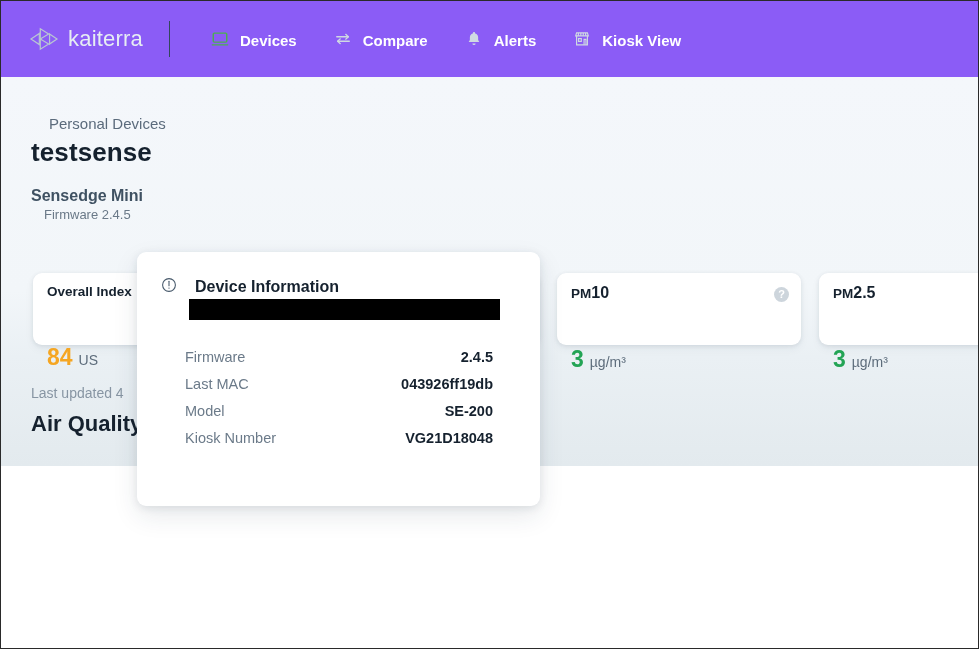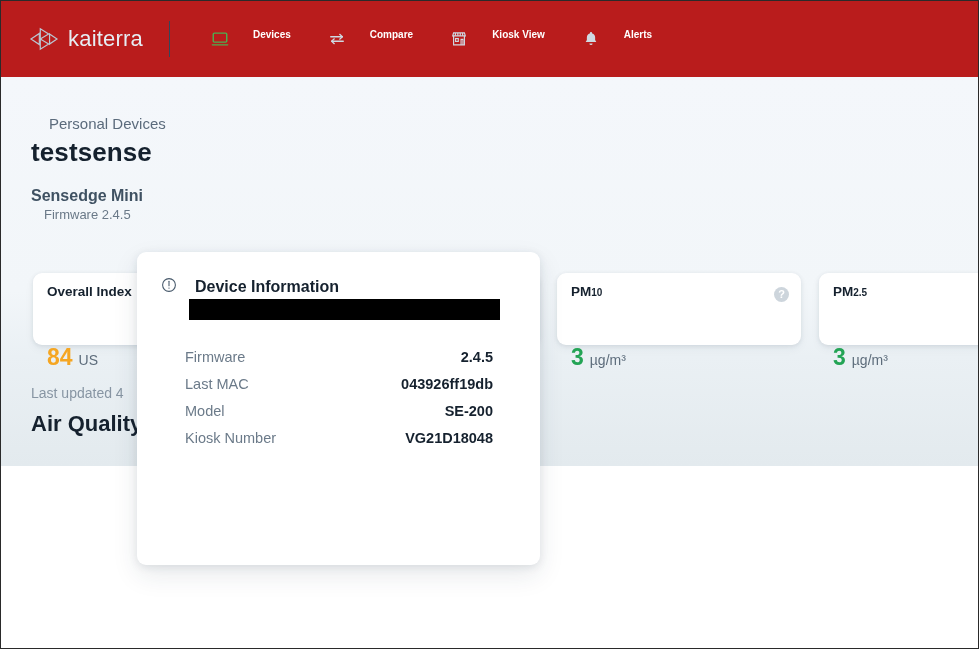--- a/index.html
+++ b/index.html
@@ -22,21 +22,21 @@
     background: #ffffff;
     overflow: hidden;
   }
 
   
   .topnav {
     position: absolute;
     left: 0; top: 0;
     width: 979px;
     height: 76px;
-    background: #b91c1c;
+    background: #8b5cf6;
     display: flex;
     align-items: center;
     box-sizing: border-box;
     padding-left: 28px;
   }
   .brand {
     display: flex;
     align-items: center;
     gap: 9px;
   }
@@ -49,25 +49,25 @@
   }
   .nav-sep {
     width: 1px;
     height: 36px;
     background: #33475c;
     margin: 0 22px 0 26px;
   }
   .nav-items { display: flex; align-items: center; }
   .nav-item {
     display: flex;
-    align-items: flex-start;
-    gap: 23px;
+    align-items: flex-end;
+    gap: 10px;
     padding: 6px 18px;
     color: #ffffff;
-    font-size: 10px;
+    font-size: 15px;
     font-weight: bold;
     cursor: pointer;
     white-space: nowrap;
   }
   .nav-item .nav-ico { display: flex; width: 20px; height: 20px; align-items: center; justify-content: center; }
   .nav-item.is-active .nav-label { color: #ffffff; }
 
   
   .page {
     position: absolute;
@@ -131,21 +131,21 @@
     box-sizing: border-box;
     padding: 12px 14px 0 14px;
     flex: 0 0 auto;
   }
   .card-label {
     color: #15212e;
     font-size: 13.5px;
     font-weight: bold;
     line-height: 1;
   }
-  .card-label .sub { font-size: 10px; vertical-align: baseline; }
+  .card-label .sub { font-size: 16px; vertical-align: baseline; }
   .card-value {
     margin-top: 9px;
     display: flex;
     align-items: baseline;
     gap: 6px;
   }
   .card-num { font-size: 23px; font-weight: bold; line-height: 1; }
   .card-unit { font-size: 14px; color: #5d6c7b; margin-top: 44px; }
   .help-badge {
     position: absolute;
@@ -184,21 +184,21 @@
     cursor: pointer;
   }
   .range-picker .clock-ico { color: #9aa8b5; display: flex; }
   .stepper { display: flex; flex-direction: column; gap: 2px; color: #55677a; }
 
   
   .popup {
     position: absolute;
     left: 136px; top: 175px;
     width: 403px;
-    height: 313px;
+    height: 254px;
     background: #ffffff;
     border-radius: 9px;
     box-shadow: 0 2px 8px rgba(25,45,65,.10), 0 10px 26px rgba(25,45,65,.10);
     box-sizing: border-box;
     z-index: 40;
     padding-left: 27px;
   }
   .popup-head {
     position: absolute;
     left: 24px; top: 25px;
@@ -279,39 +279,39 @@
               <path d="M13 4.8 L16 7.5 L13 10.2"></path>
             <path d="M17 12.5 H4"></path>
               <path d="M7 9.8 L4 12.5 L7 15.2"></path>
           </svg>
         </span>
         <span class="nav-label">Compare</span>
       </div>
 
       <div class="nav-item">
         <span class="nav-ico">
+          <svg viewBox="0 0 20 20" width="18" height="18" fill="#cfd9e2">
+            <path d="M10 2.2 a1.3 1.3 0 0 1 1.3 1.3 v.5 a4.6 4.6 0 0 1 3.3 4.4 v2.8 l1.3 2.2 H4.1 l1.3-2.2 V8.4 a4.6 4.6 0 0 1 3.3-4.4 V3.5 A1.3 1.3 0 0 1 10 2.2 Z"></path>
+            <path d="M8.2 15 h3.6 a1.8 1.8 0 0 1-3.6 0 Z"></path>
+          </svg>
+        </span>
+        <span class="nav-label">Alerts</span>
+      </div>
+
+      <div class="nav-item">
+        <span class="nav-ico">
           <svg viewBox="0 0 20 20" width="18" height="18" fill="none" stroke="#cfd9e2" stroke-width="1.3">
             <path d="M3 6.5 L4 3.2 H16 L17 6.5 Z"></path>
             <path d="M4 6.5 V16.5 H16 V6.5"></path>
             <rect x="6.2" y="9.5" width="3" height="3.2"></rect>
             <path d="M12.3 16.5 V10.5 H14.4 V16.5"></path>
             <path d="M6 3.2 V6.5 M8.7 3.2 V6.5 M11.4 3.2 V6.5 M14 3.2 V6.5"></path>
           </svg>
         </span>
         <span class="nav-label">Kiosk View</span>
-      </div>
-
-      <div class="nav-item">
-        <span class="nav-ico">
-          <svg viewBox="0 0 20 20" width="18" height="18" fill="#cfd9e2">
-            <path d="M10 2.2 a1.3 1.3 0 0 1 1.3 1.3 v.5 a4.6 4.6 0 0 1 3.3 4.4 v2.8 l1.3 2.2 H4.1 l1.3-2.2 V8.4 a4.6 4.6 0 0 1 3.3-4.4 V3.5 A1.3 1.3 0 0 1 10 2.2 Z"></path>
-            <path d="M8.2 15 h3.6 a1.8 1.8 0 0 1-3.6 0 Z"></path>
-          </svg>
-        </span>
-        <span class="nav-label">Alerts</span>
       </div>
 
     </div>
   </div>
 
   <div class="page">
     <div class="page-inner">
 
       <div class="breadcrumb">Personal Devices</div>
       <div class="page-title">testsense</div>

